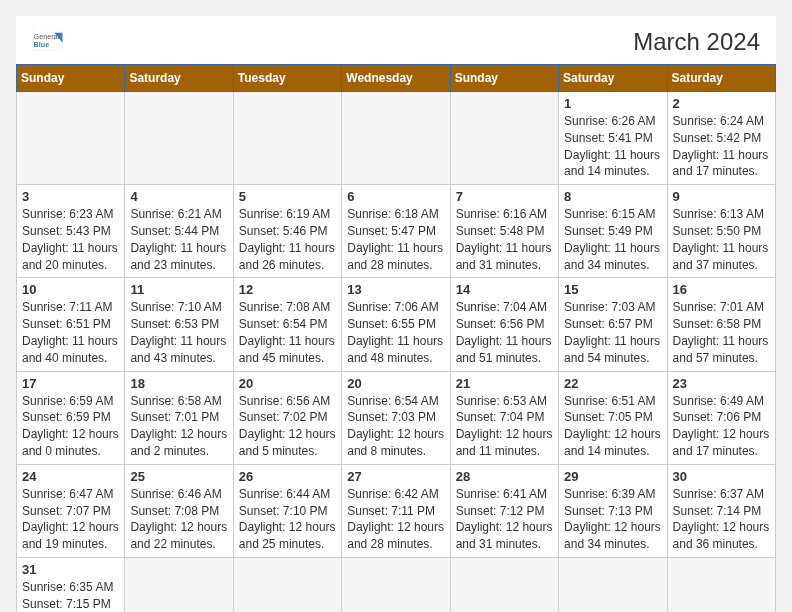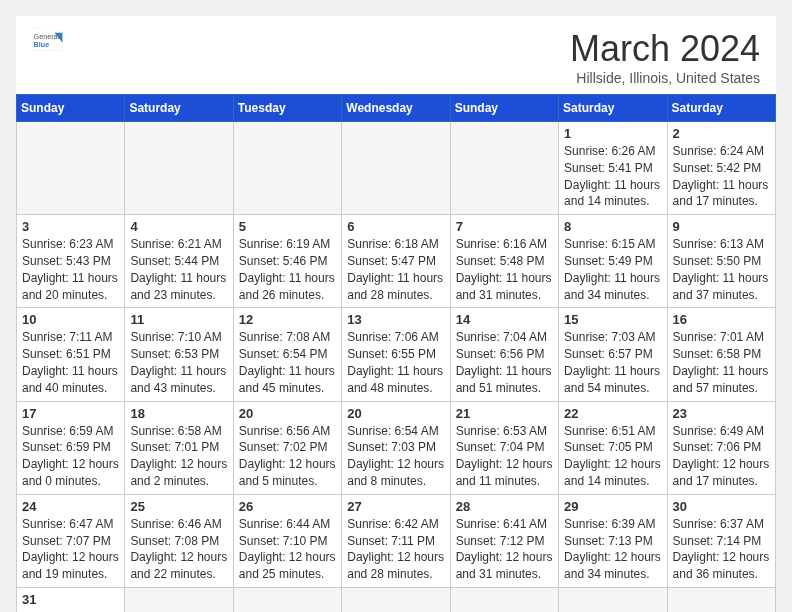--- a/index.html
+++ b/index.html
@@ -28,35 +28,35 @@
       gap: 4px;
     }
     .logo-icon {
       width: 32px;
       height: 24px;
     }
     .title-block {
       text-align: right;
     }
     .month-title {
-      font-size: 36px;
+      font-size: 24px;
       color: #333;
       font-weight: normal;
     }
     .location {
       font-size: 14px;
       color: #555;
     }
     table {
       width: 100%;
       border-collapse: collapse;
       table-layout: fixed;
     }
     thead tr th {
-      background: #1d4ed8;
+      background: #a16207;
       color: #fff;
       font-size: 12px;
       font-weight: bold;
       padding: 6px 4px;
       text-align: left;
       border: 1px solid #2d6aaf;
     }
     tbody tr td {
       border: 1px solid #ccc;
       vertical-align: top;
@@ -94,21 +94,20 @@
     <div class="logo">
       <svg class="logo-icon" viewBox="0 0 40 30" xmlns="http://www.w3.org/2000/svg">
         <rect x="0" y="0" width="38" height="28" rx="3" fill="white" stroke="#ddd" stroke-width="0.5"></rect>
         <text x="2" y="14" font-size="9" fill="#555" font-family="Arial">General</text>
         <text x="2" y="24" font-size="9" fill="#3a7abf" font-weight="bold" font-family="Arial">Blue</text>
         <polygon points="28,6 38,6 38,18" fill="#3a7abf"></polygon>
       </svg>
     </div>
     <div class="title-block">
       <div class="month-title">March 2024</div>
-      <div class="location">Hillside, Illinois, United States</div>
     </div>
   </div>
 
   <table>
     <thead>
       <tr>
       <th>Sunday</th>
           <th>Saturday</th>
           <th>Tuesday</th>
           <th>Wednesday</th>

